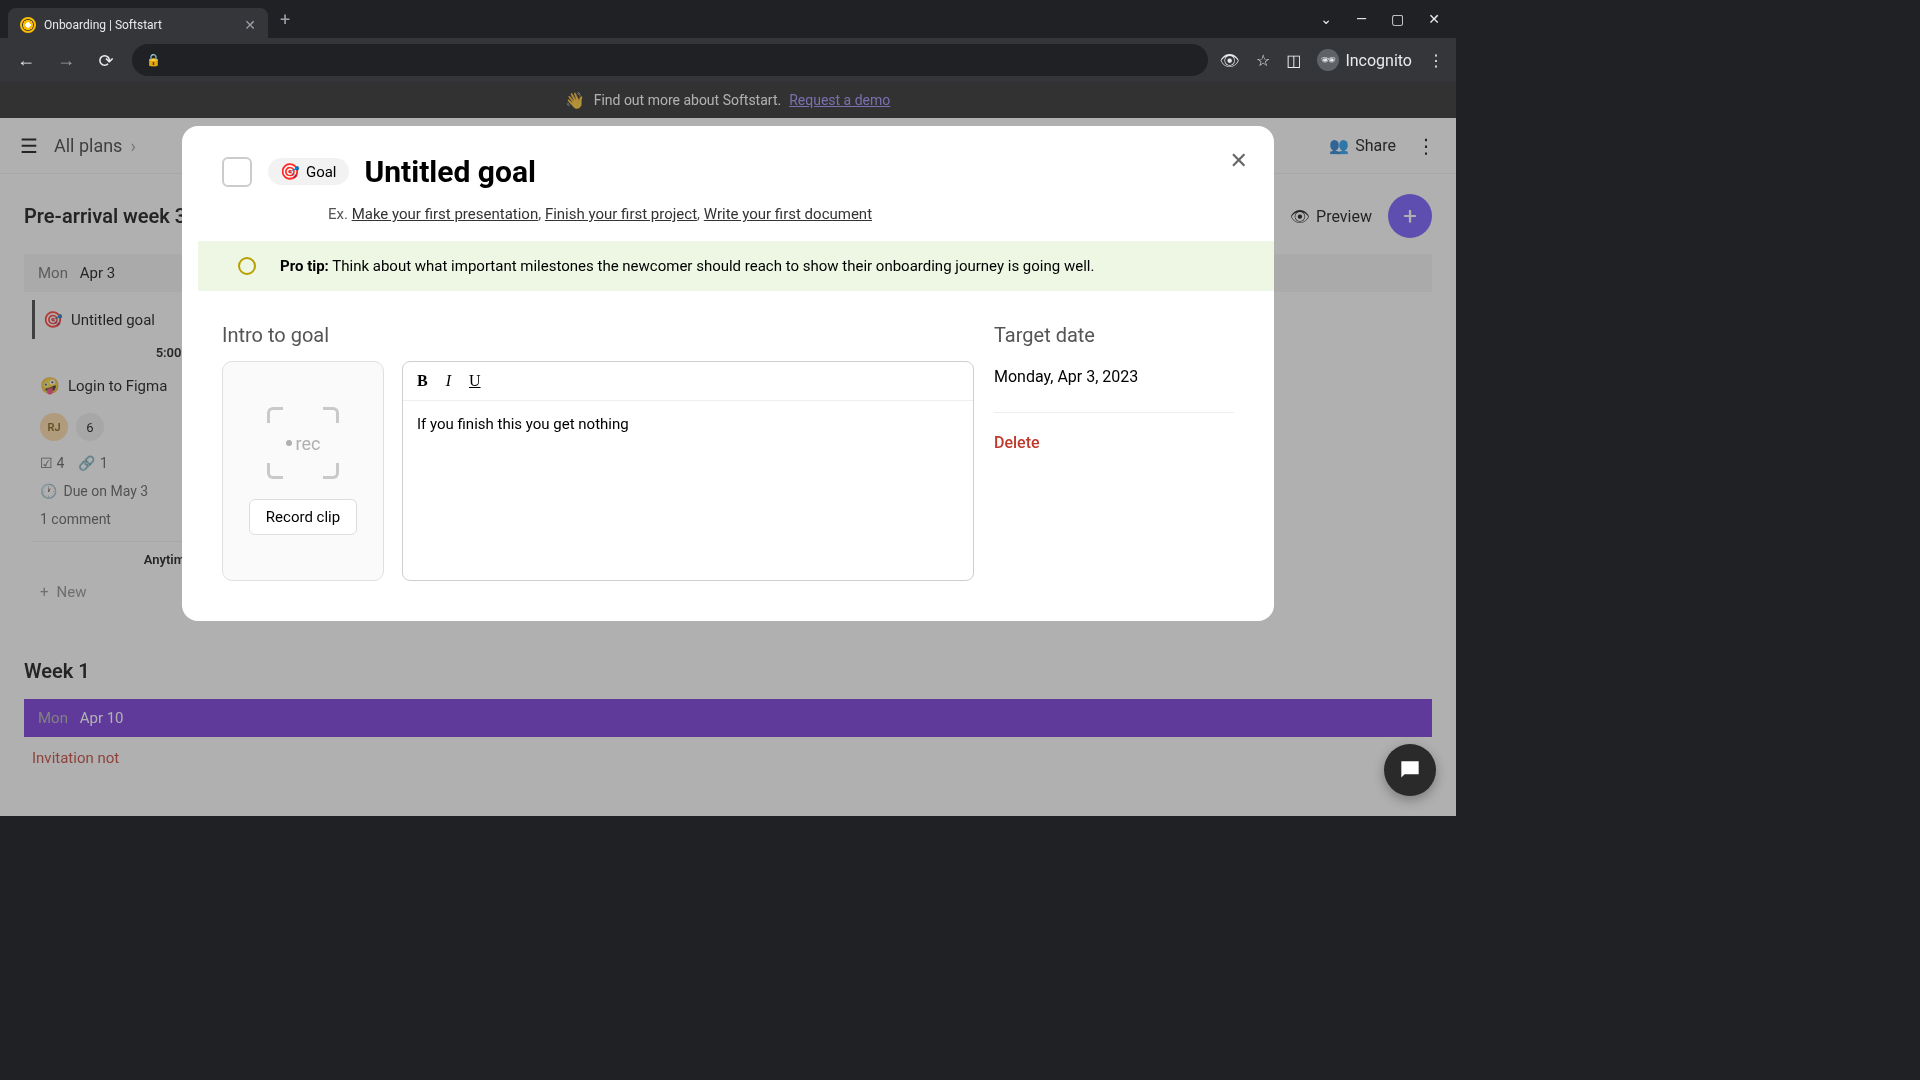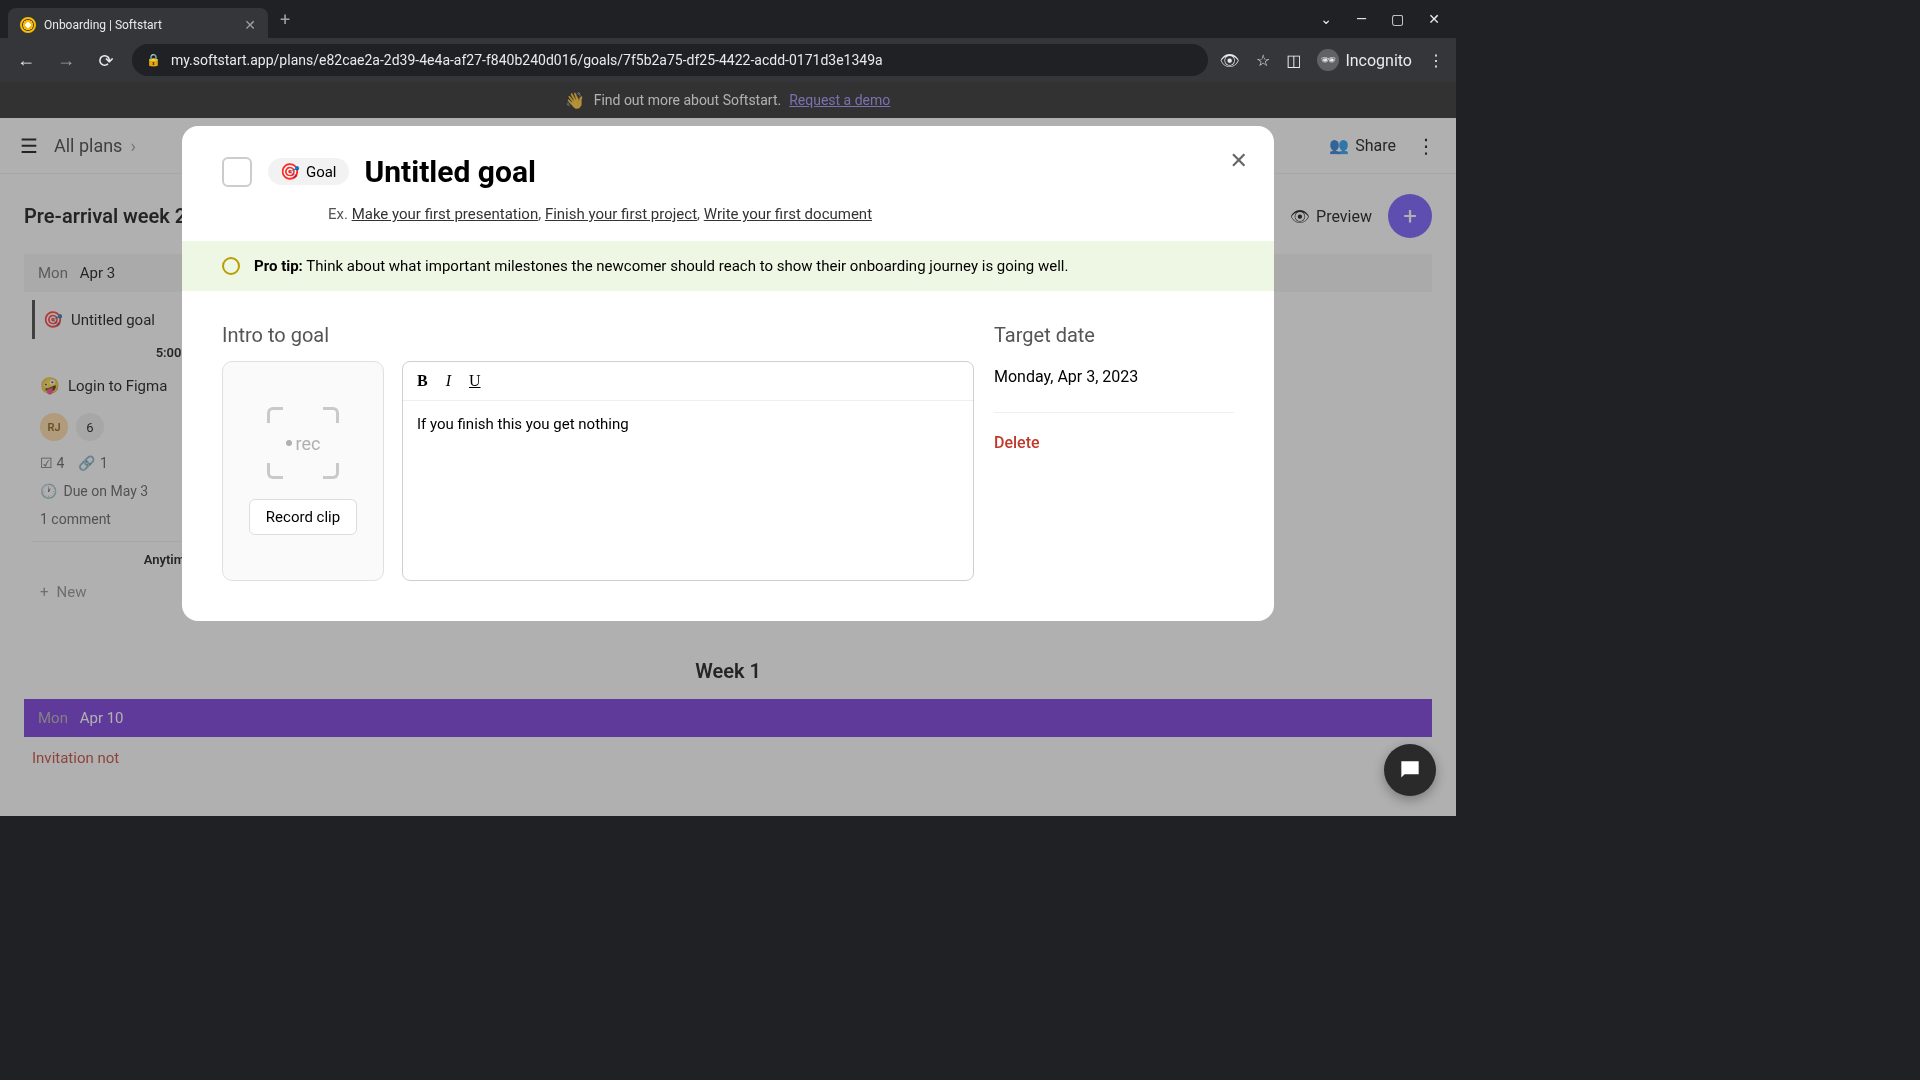--- a/index.html
+++ b/index.html
@@ -60,37 +60,37 @@
 .avatars { display: flex; align-items: center; gap: 8px; padding: 8px; }
 .avatar { width: 28px; height: 28px; border-radius: 50%; background: #ffd9a0; display: flex; align-items: center; justify-content: center; font-size: 11px; font-weight: 600; color: #7a5200; }
 .count-badge { width: 28px; height: 28px; border-radius: 50%; background: #eee; display: flex; align-items: center; justify-content: center; font-size: 13px; }
 .meta-row { display: flex; gap: 14px; padding: 6px 8px; font-size: 14px; color: #555; }
 .meta-item { display: flex; align-items: center; gap: 4px; }
 .due-row { padding: 6px 8px; font-size: 14px; color: #555; display: flex; align-items: center; gap: 6px; }
 .comment-row { padding: 6px 8px; font-size: 14px; color: #555; }
 .anytime-label { text-align: right; font-size: 13px; font-weight: 600; padding: 10px 12px 6px 0; border-top: 1px solid #eee; margin-top: 8px; }
 .new-btn { display: flex; align-items: center; gap: 8px; padding: 10px 8px; color: #888; font-size: 15px; cursor: pointer; }
 
-.week-title { font-size: 20px; font-weight: 600; margin: 28px 0 16px; text-align: center; }
+.week-title { font-size: 20px; font-weight: 600; margin: 28px 0 16px; }
 .warning-item { color: #c0392b; padding: 12px 8px; font-size: 15px; }
 
 
 .overlay { position: absolute; inset: 82px 0 0 0; background: rgba(80,80,80,0.45); display: flex; justify-content: center; align-items: flex-start; }
 .modal { background: #fff; width: 1092px; border-radius: 16px; margin-top: 44px; position: relative; overflow: hidden; }
 .modal-header { padding: 28px 40px 16px 40px; display: flex; align-items: center; gap: 16px; }
 .checkbox { width: 30px; height: 30px; border: 2px solid #ccc; border-radius: 6px; cursor: pointer; }
 .goal-chip { background: #f2f2f2; border-radius: 14px; padding: 4px 12px; display: flex; align-items: center; gap: 6px; font-size: 15px; }
 .target-emoji { font-size: 16px; }
 .modal-title { font-size: 30px; font-weight: 700; }
 .modal-close { position: absolute; top: 22px; right: 26px; font-size: 22px; color: #666; cursor: pointer; }
 
 .examples { padding: 0 40px 18px 146px; font-size: 15px; color: #555; }
 .examples a { color: #333; text-decoration: underline; }
 
-.tip-bar { background: #eef7e4; padding: 16px 40px; display: flex; align-items: center; gap: 14px; font-size: 15px; }
+.tip-bar { background: #eef7e4; padding: 16px 40px; display: flex; align-items: center; gap: 24px; font-size: 15px; margin-left: 16px; }
 .tip-circle { width: 18px; height: 18px; border: 2px solid #b8a000; border-radius: 50%; }
 .tip-label { font-weight: 700; }
 
 .modal-body { display: flex; padding: 32px 40px 40px; gap: 20px; }
 .left-col { flex: 1; }
 .right-col { width: 240px; }
 .field-label { font-size: 20px; color: #555; margin-bottom: 14px; }
 
 .intro-row { display: flex; gap: 18px; }
 .record-box { width: 162px; height: 220px; border: 1px solid #e0e0e0; border-radius: 10px; background: #fafafa; display: flex; flex-direction: column; align-items: center; justify-content: center; gap: 20px; position: relative; }
@@ -136,21 +136,20 @@
     <span>✕</span>
   </div>
 </div>
 
 <div class="toolbar">
   <span class="nav-btn active">←</span>
   <span class="nav-btn">→</span>
   <span class="nav-btn active">⟳</span>
   <div class="url-bar">
     <span class="lock">🔒</span>
-    <span>my.softstart.app/plans/e82cae2a-2d39-4e4a-af27-f840b240d016/goals/7f5b2a75-df25-4422-acdd-0171d3e1349a</span>
   </div>
   <div class="toolbar-right">
     <span>👁</span>
     <span>☆</span>
     <span>◫</span>
     <div class="incognito-badge">
       <div class="incognito-icon">🕶</div>
       <span>Incognito</span>
     </div>
     <span>⋮</span>
@@ -174,21 +173,21 @@
       <div class="share-btn">
         <span>👥</span>
         <span>Share</span>
       </div>
       <span class="more-icon">⋮</span>
     </div>
   </div>
 
   <div class="content">
     <div class="section-header">
-      <div class="section-title">Pre-arrival week 2</div>
+      <div class="section-title">Pre-arrival week 3</div>
       <div class="section-actions">
         <div class="preview-btn">
           <span>👁</span>
           <span>Preview</span>
         </div>
         <div class="fab">+</div>
       </div>
     </div>
 
     <div class="day-header">

